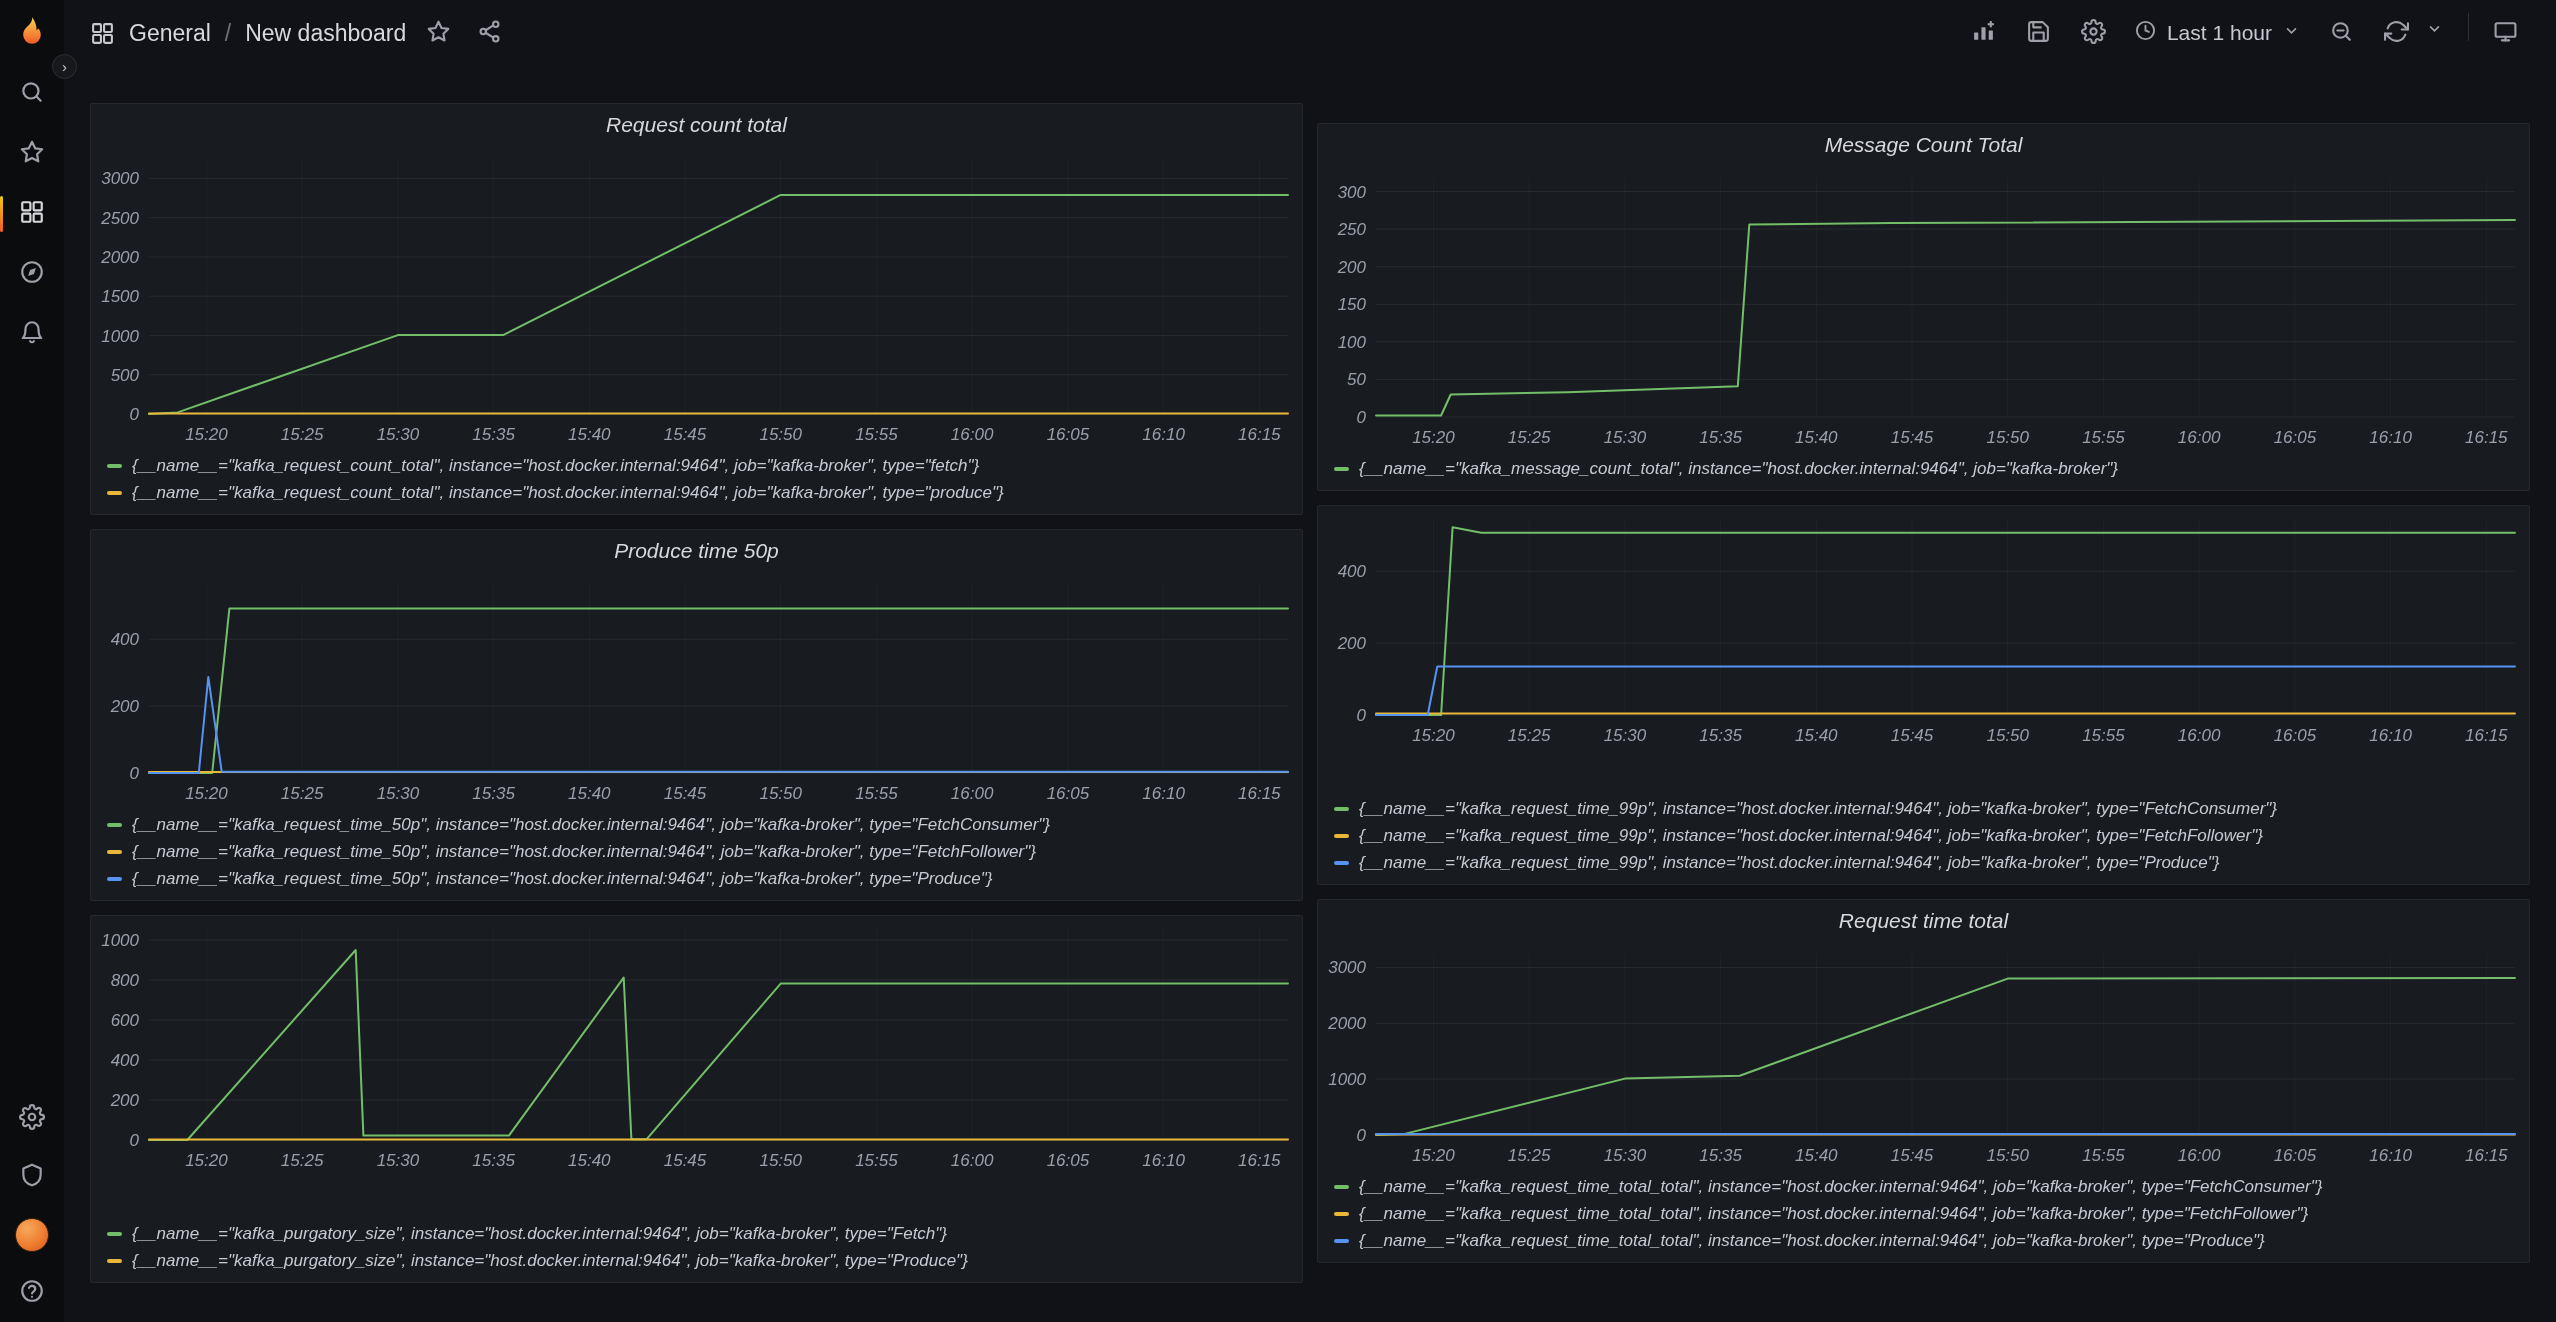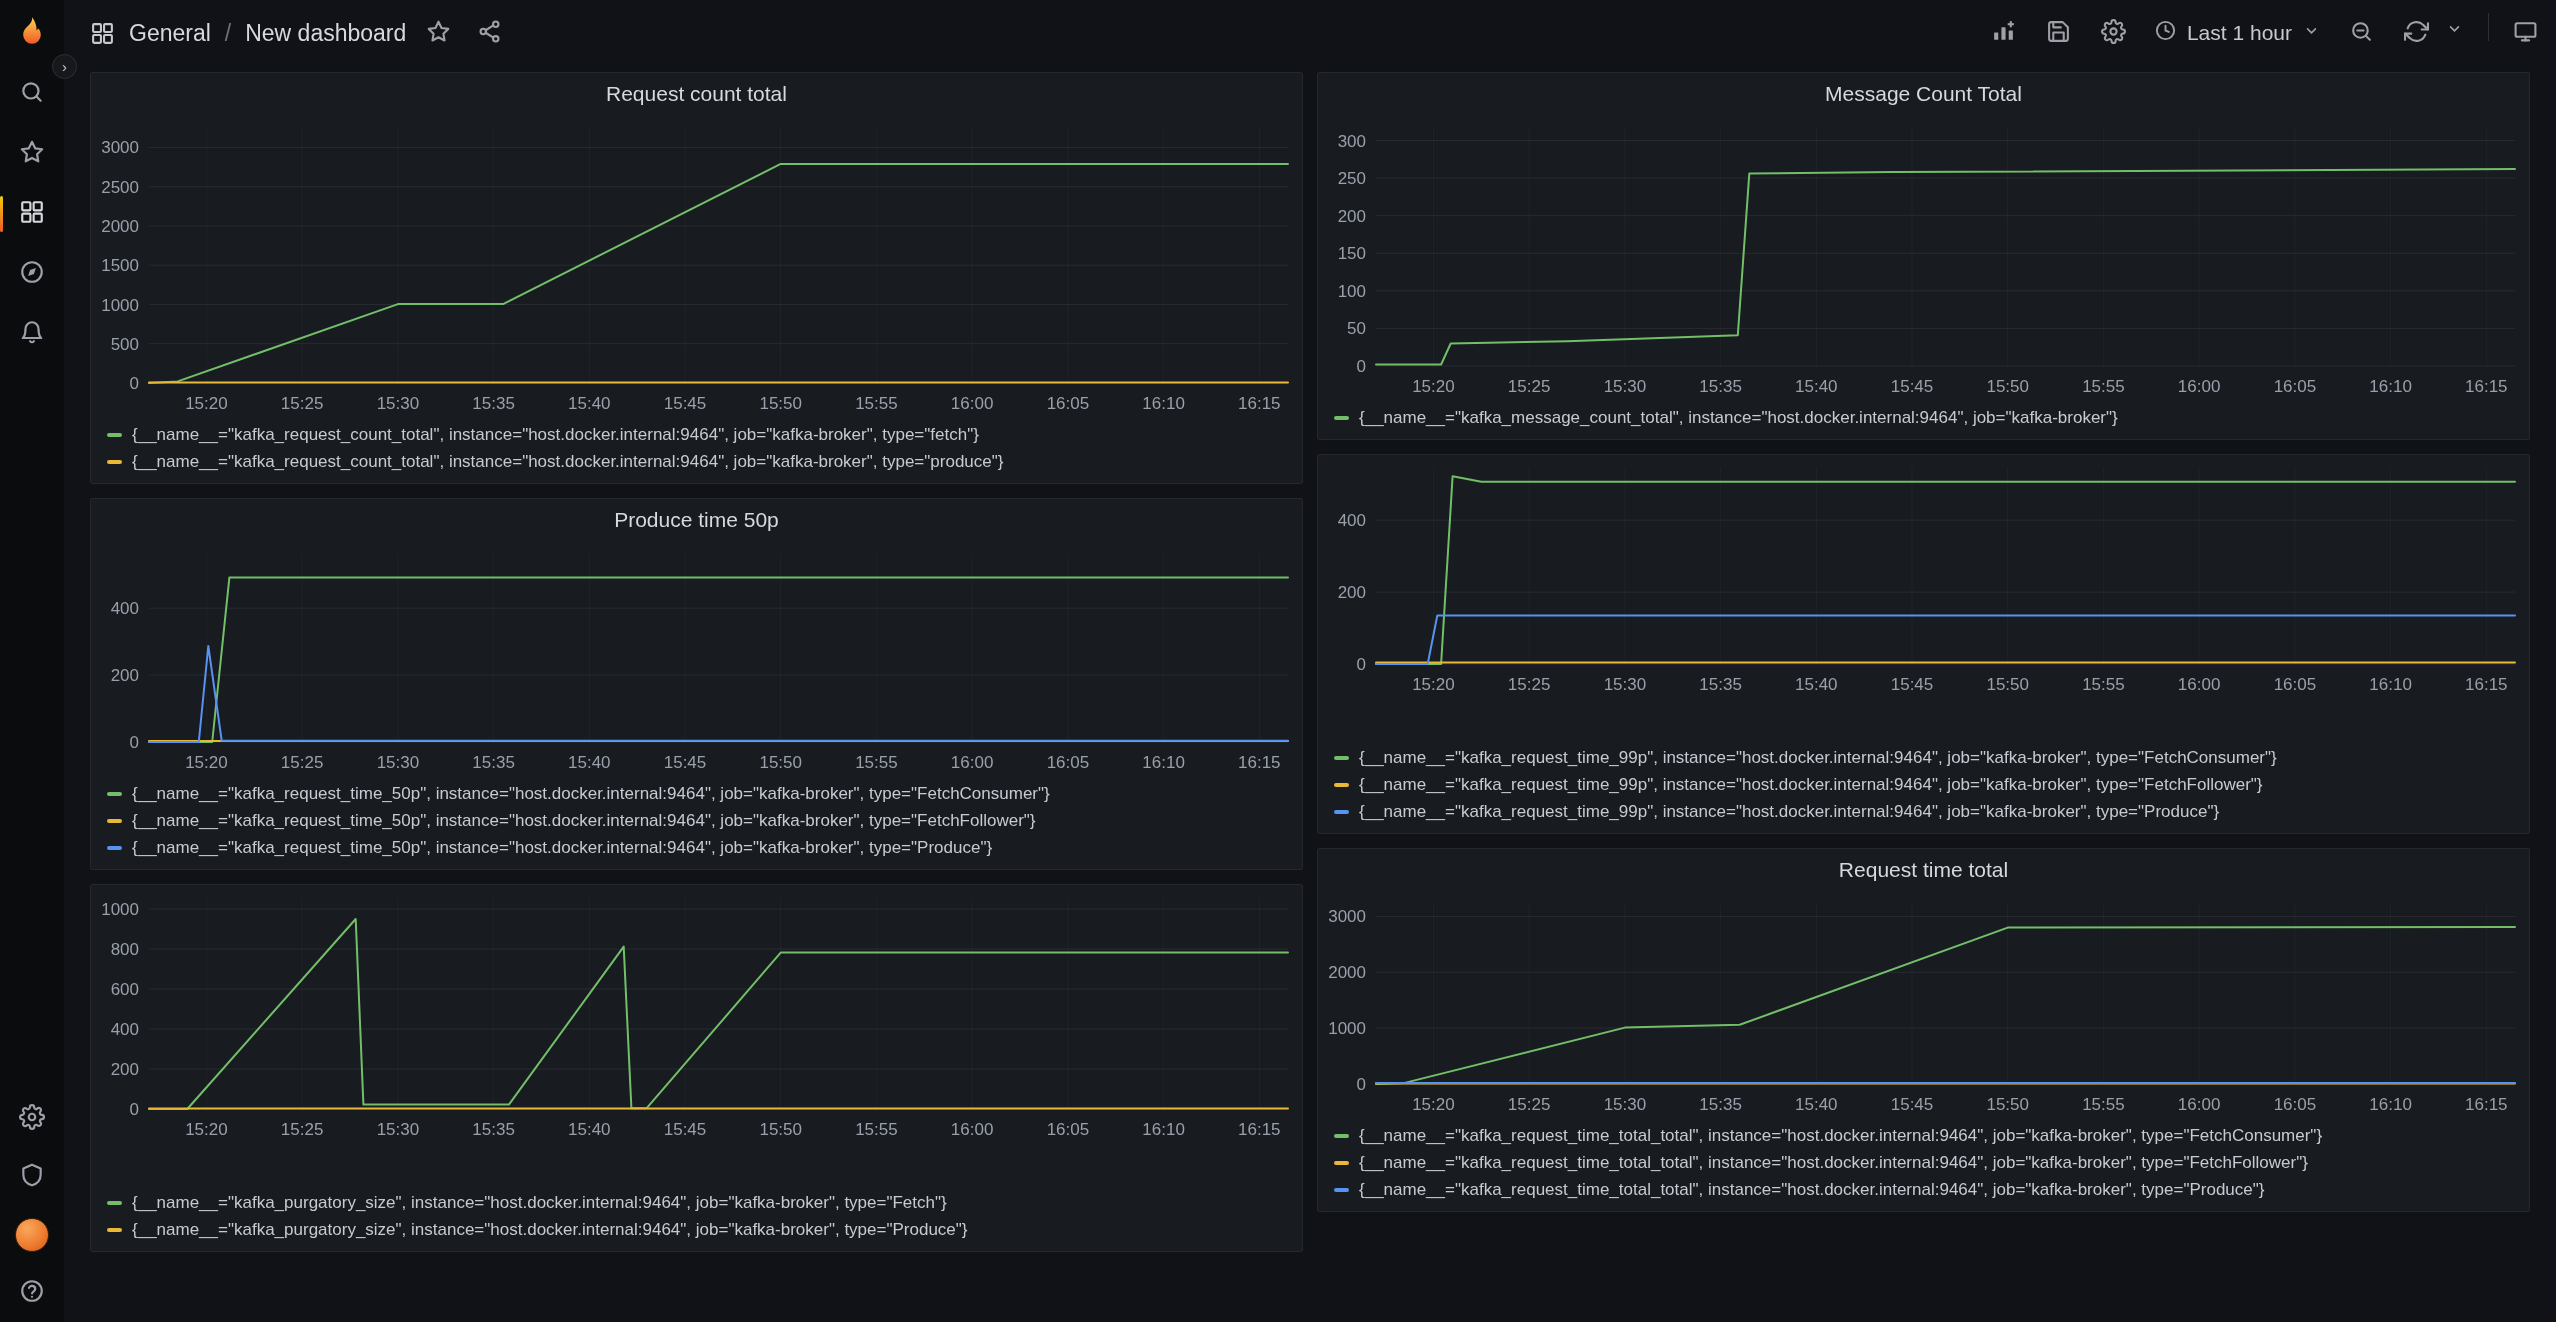--- a/index.html
+++ b/index.html
@@ -22,37 +22,37 @@
   .avatar { width:34px; height:34px; border-radius:50%;
     background:radial-gradient(circle at 35% 30%, #f8a85c 0%, #ef7d30 55%, #d4561c 100%);
     border:1px solid #3a2410; }
   .expand-btn { position:absolute; left:52px; top:54px; width:25px; height:25px; z-index:5;
     background:#17181c; border:1px solid #2c2f36; border-radius:50%; color:#c7c9d1;
     display:flex; align-items:center; justify-content:center; font-size:15px; cursor:pointer; }
 
   
   .main { flex:1; display:flex; flex-direction:column; min-width:0; }
   .topnav { height:66px; display:flex; align-items:center; justify-content:space-between;
-    padding:0 12px 0 26px; flex-shrink:0; }
+    padding:0 32px 0 26px; flex-shrink:0; }
   .crumbs { display:flex; align-items:center; gap:14px; }
   .crumbs svg { width:22px; height:22px; }
   .crumb-text { font-size:23px; color:#d8d9dd; cursor:pointer; }
   .crumb-sep { font-size:23px; color:#6e7278; }
   .icon-btn { background:none; border:none; color:#9da0a8; display:flex; align-items:center;
     justify-content:center; cursor:pointer; padding:6px; }
   .icon-btn svg { width:25px; height:25px; }
   .nav-right { display:flex; align-items:flex-start; gap:18px; }
   .timepicker { display:flex; align-items:center; gap:10px; color:#c7c9d1; font-size:21px;
     background:none; border:none; cursor:pointer; padding:6px 4px; }
   .timepicker svg { width:23px; height:23px; color:#9da0a8; }
   .caret svg { width:19px; height:19px; }
   .vdivider { width:1px; height:28px; background:#2c2f36; }
 
   
-  .content { flex:1; padding:6px 26px 8px; display:flex; gap:14px; align-items:flex-start; }
+  .content { flex:1; padding:6px 26px 8px; display:flex; gap:14px; align-items:center;font-style:italic; }
   .col { flex:1; min-width:0; display:flex; flex-direction:column; gap:14px; }
   .panel { background:#181b1f; border:1px solid #25272e; border-radius:2px;
     display:flex; flex-direction:column; padding-bottom:8px; width:100%; }
   .panel-title { height:42px; flex-shrink:0; display:flex; align-items:center; justify-content:center;
     font-size:21px; font-weight:500; color:#d8d9dd; cursor:pointer; }
   .chart { flex:1; min-height:0; position:relative; cursor:crosshair; }
   .chart svg { display:block; }
   .chart text { font-family:"Liberation Sans",sans-serif; font-size:17px; fill:#9aa0ab; }
   .legend { flex-shrink:0; padding:2px 16px 0 16px; display:flex; flex-direction:column; }
   .legend-item { display:flex; align-items:center; gap:10px; height:27px;

